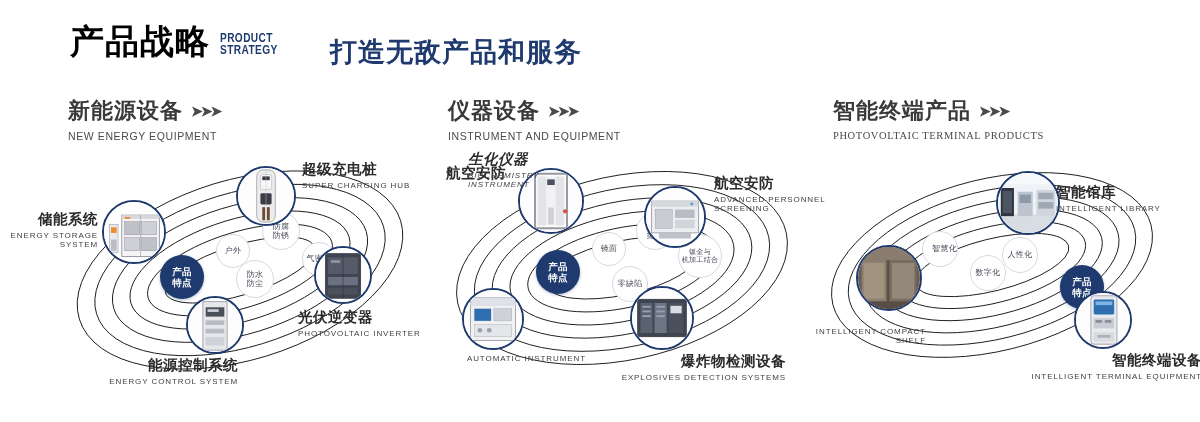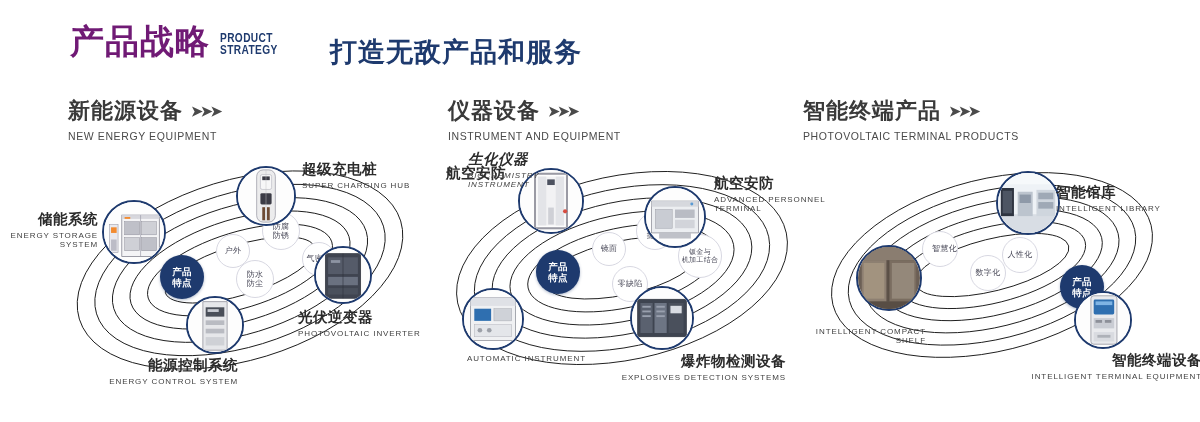--- a/index.html
+++ b/index.html
@@ -10,21 +10,21 @@
     font-family:"Liberation Sans", sans-serif;
     position:relative;
     overflow:hidden;
     color:#2f2f2f;
   }
   .page { position:relative; width:1200px; height:422px; }
 
   
   .header { position:absolute; left:70px; top:24px; display:flex; align-items:flex-end; }
   .title-cn {
-    font-size:34px; font-weight:bold; color:#701a75;
+    font-size:34px; font-weight:bold; color:#000000;
     letter-spacing:1px; line-height:1;
     font-family:"Liberation Sans", sans-serif;
   }
   .title-en {
     margin-left:10px; margin-bottom:2px;
     color:#1e3a6e; font-weight:bold; font-size:13px;
     line-height:12px; letter-spacing:0.5px;
     font-family:"Liberation Sans Narrow","Liberation Sans", sans-serif;
     transform:scaleX(0.78); transform-origin:left bottom;
   }
@@ -43,21 +43,21 @@
   .sec-head .arrows {
     display:inline-block; vertical-align:middle; margin-left:8px;
     color:#4a4a4a; font-size:14px; letter-spacing:-2px; font-weight:bold;
   }
   .sec-head .en {
     margin-top:4px; font-size:10.5px; color:#4a4a4a;
     letter-spacing:0.6px; font-weight:normal;
   }
   #sec1 { left:68px; top:96px; }
   #sec2 { left:448px; top:96px; }
-  #sec3 { left:803px; top:96px; }
+  #sec3 { left:833px; top:96px;font-family:Liberation Serif, serif; }
 
   
   .cluster { position:absolute; }
   .orbit-svg { position:absolute; left:0; top:0; }
 
   .node {
     position:absolute; border-radius:50%;
     border:2px solid #1e3a6e; background:#fff;
     overflow:hidden;
   }
@@ -305,21 +305,21 @@
         <rect x="31" y="23" width="21" height="9" fill="#b9bcc4"></rect>
         <rect x="31" y="34" width="21" height="9" fill="#d2d4da"></rect>
         <rect x="14" y="48" width="34" height="6" fill="#bfc1c8"></rect>
         <circle cx="49" cy="17" r="1.6" fill="#5a9bd4"></circle>
       </svg>
     </div>
     <div class="lab" style="left:282px; top:24px;">
       <div class="cn">航空安防</div>
       <div class="en">
         <span>ADVANCED PERSONNEL</span>
-        <span>TERMINAL</span>
+        <span>SCREENING</span>
       </div>
     </div>
 
     <div class="node" style="left:30px; top:138px; width:62px; height:62px;">
       <svg class="art" viewBox="0 0 62 62">
         <rect x="0" y="0" width="62" height="62" fill="#fdfdfd"></rect>
         <rect x="7" y="8" width="48" height="46" fill="#f0f1f3" stroke="#8b8d96" stroke-width="0.8"></rect>
         <rect x="7" y="8" width="48" height="9" fill="#dfe1e6"></rect>
         <rect x="11" y="20" width="18" height="13" fill="#2f6fb0"></rect>
         <rect x="32" y="20" width="19" height="13" fill="#cfd2d8" stroke="#a3a6ae" stroke-width="0.5"></rect>

